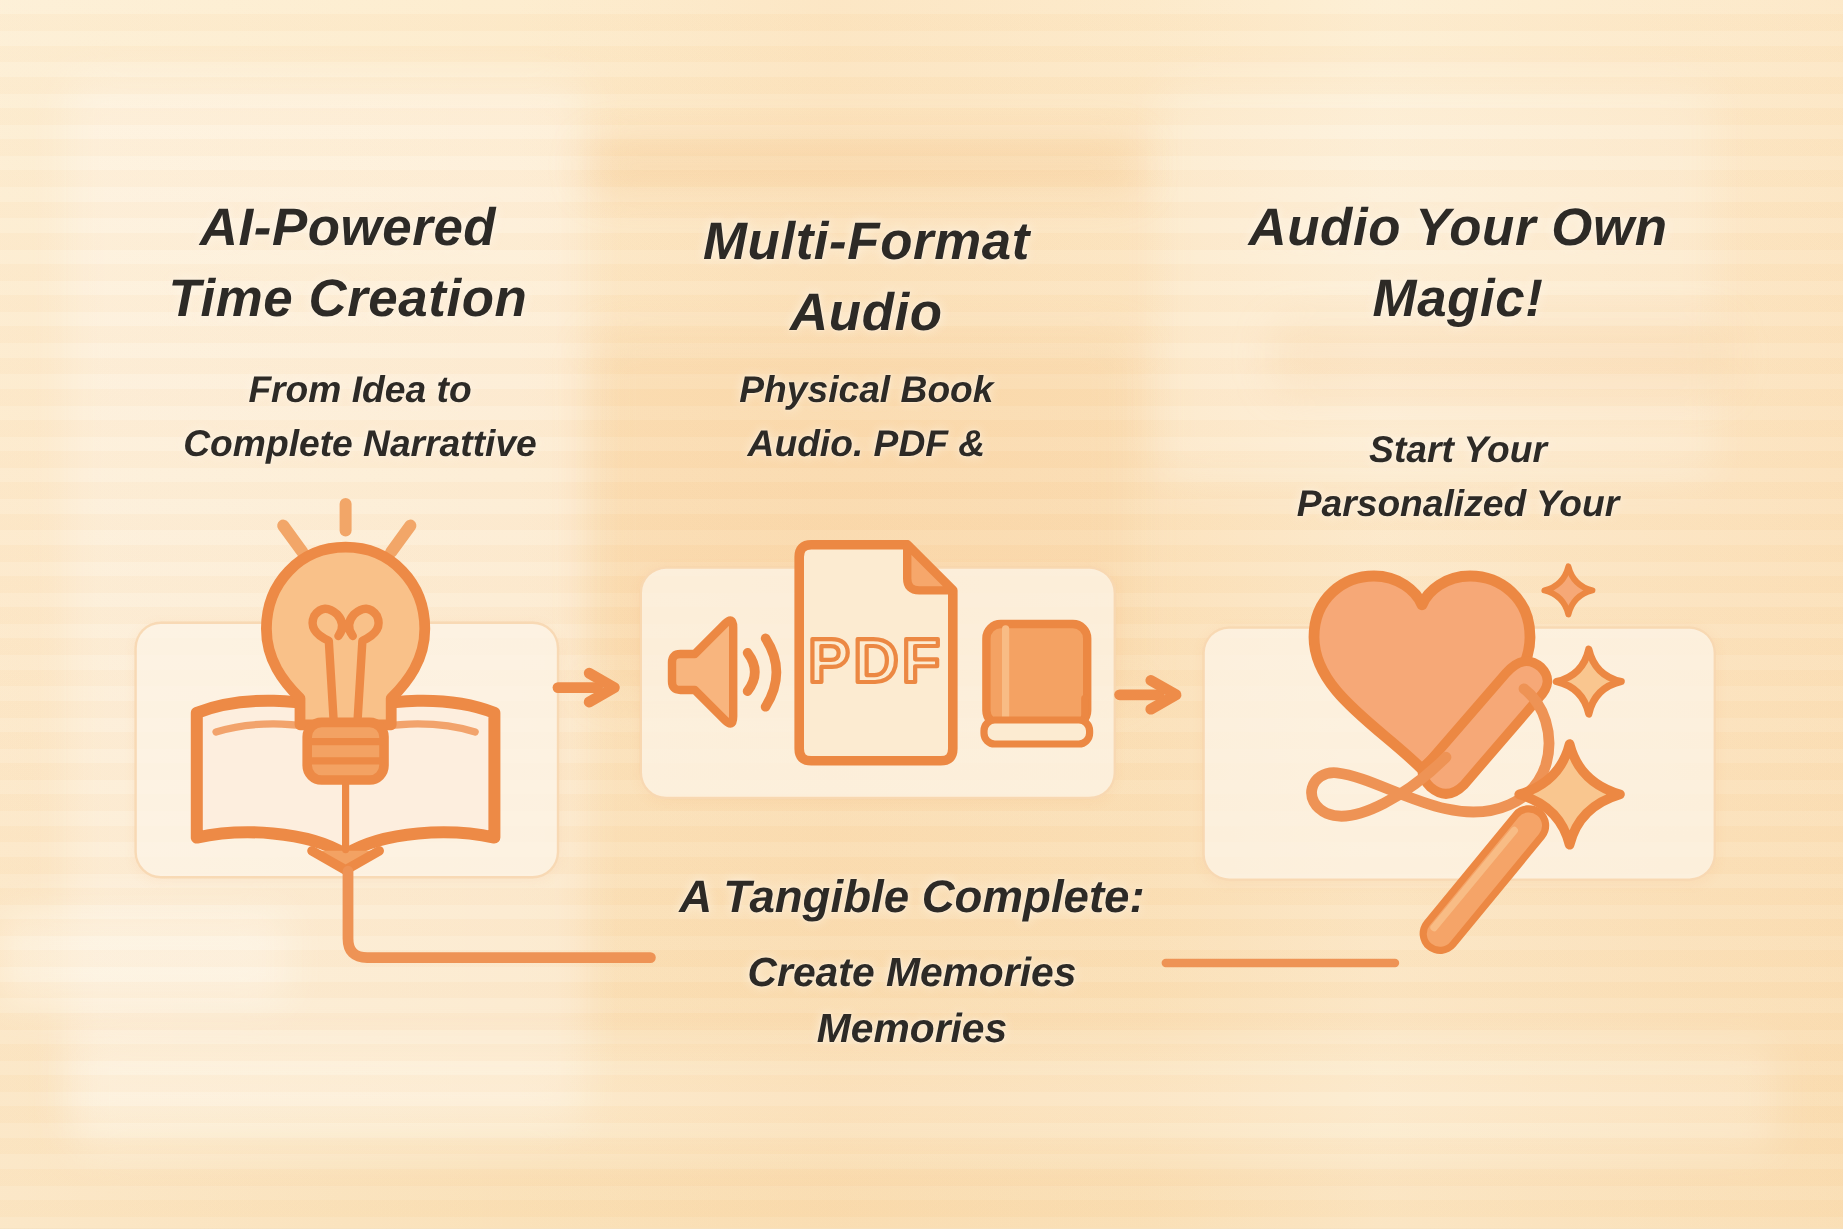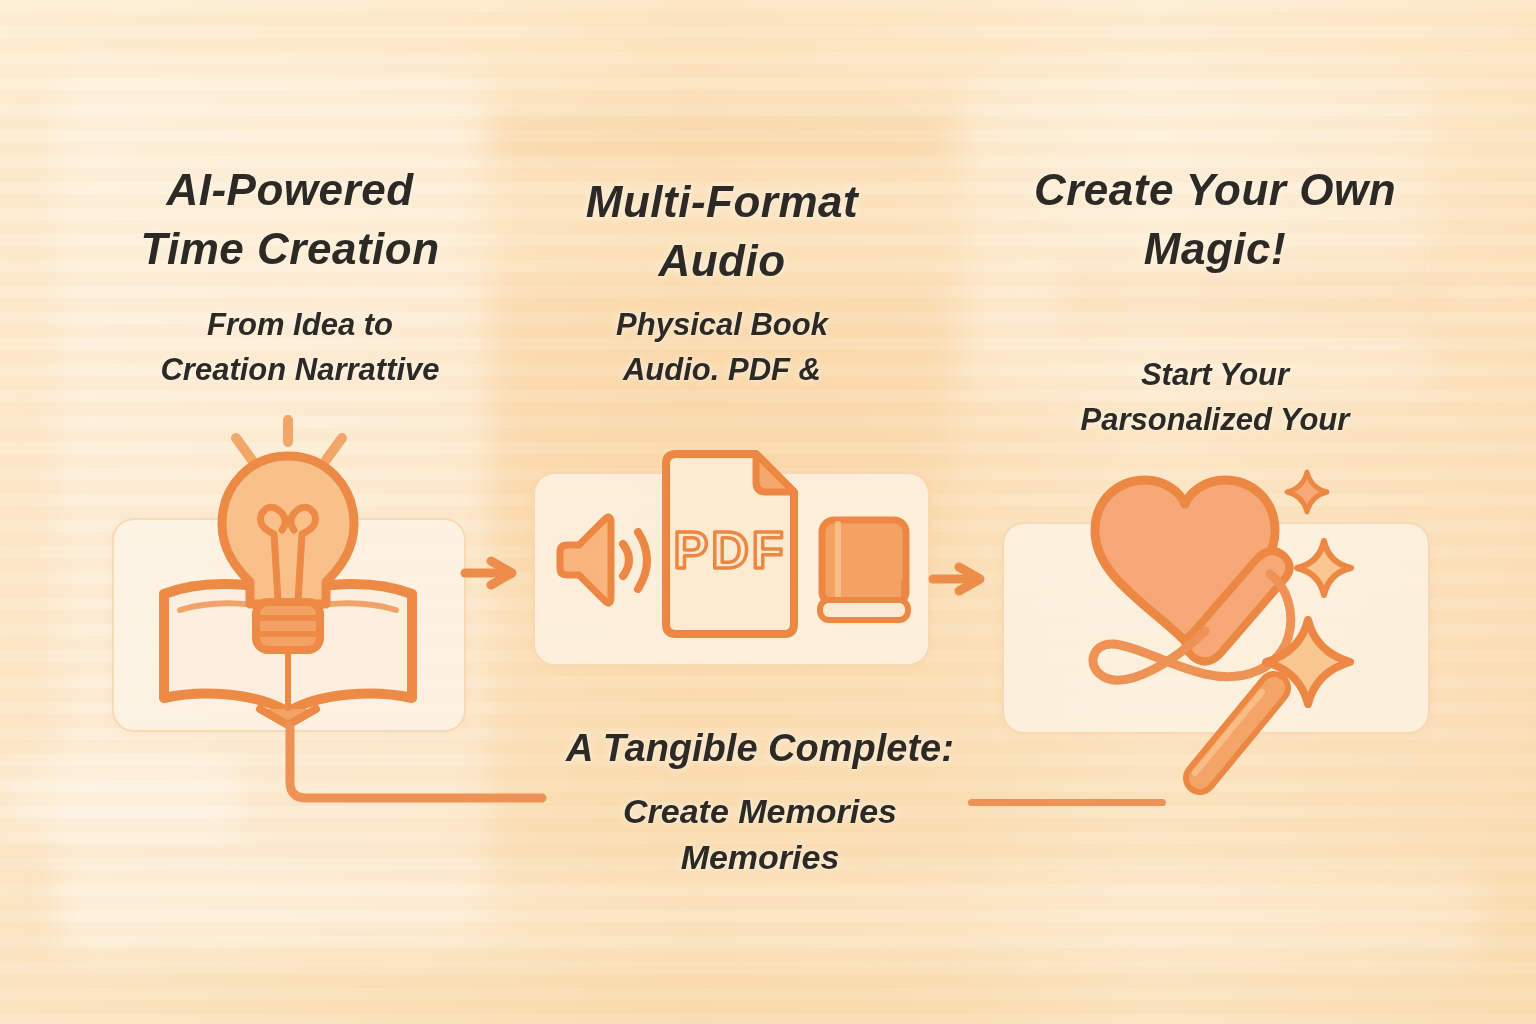--- a/index.html
+++ b/index.html
@@ -50,34 +50,34 @@
   <div class="card" style="left:112px;top:518px;width:350px;height:210px;"></div>
   <div class="card" style="left:533px;top:472px;width:393px;height:190px;"></div>
   <div class="card" style="left:1002px;top:522px;width:424px;height:208px;"></div>
 
   <div class="txt title" style="left:70px;top:160px;width:440px;">
     <span>AI-Powered</span>
     <span>Time Creation</span>
   </div>
   <div class="txt subtitle" style="left:80px;top:302px;width:440px;text-align:center;">
     <span>From Idea to</span>
-    <span>Creation Narrattive</span>
+    <span>Complete Narrattive</span>
   </div>
 
   <div class="txt title" style="left:520px;top:172px;width:404px;">
     <span>Multi-Format</span>
     <span>Audio</span>
   </div>
   <div class="txt subtitle" style="left:520px;top:302px;width:404px;">
     <span>Physical Book</span>
     <span>Audio. PDF &amp;</span>
   </div>
 
   <div class="txt title" style="left:1000px;top:160px;width:430px;">
-    <span>Create Your Own</span>
+    <span>Audio Your Own</span>
     <span>Magic!</span>
   </div>
   <div class="txt subtitle" style="left:1000px;top:352px;width:430px;">
     <span>Start Your</span>
     <span>Parsonalized Your</span>
   </div>
 
   <div class="txt footer-title" style="left:420px;top:724px;width:680px;">
     <span>A Tangible Complete:</span>
   </div>

